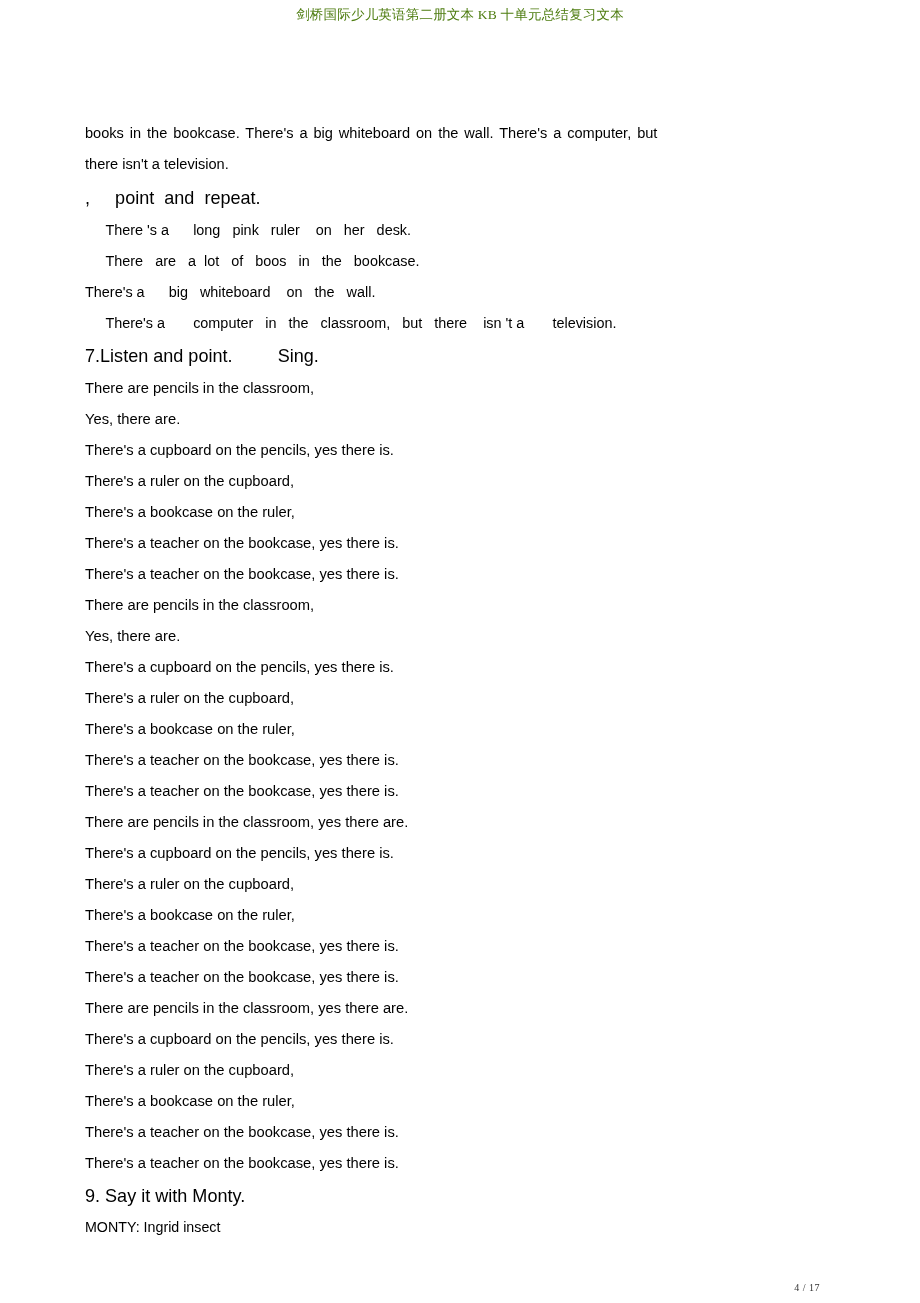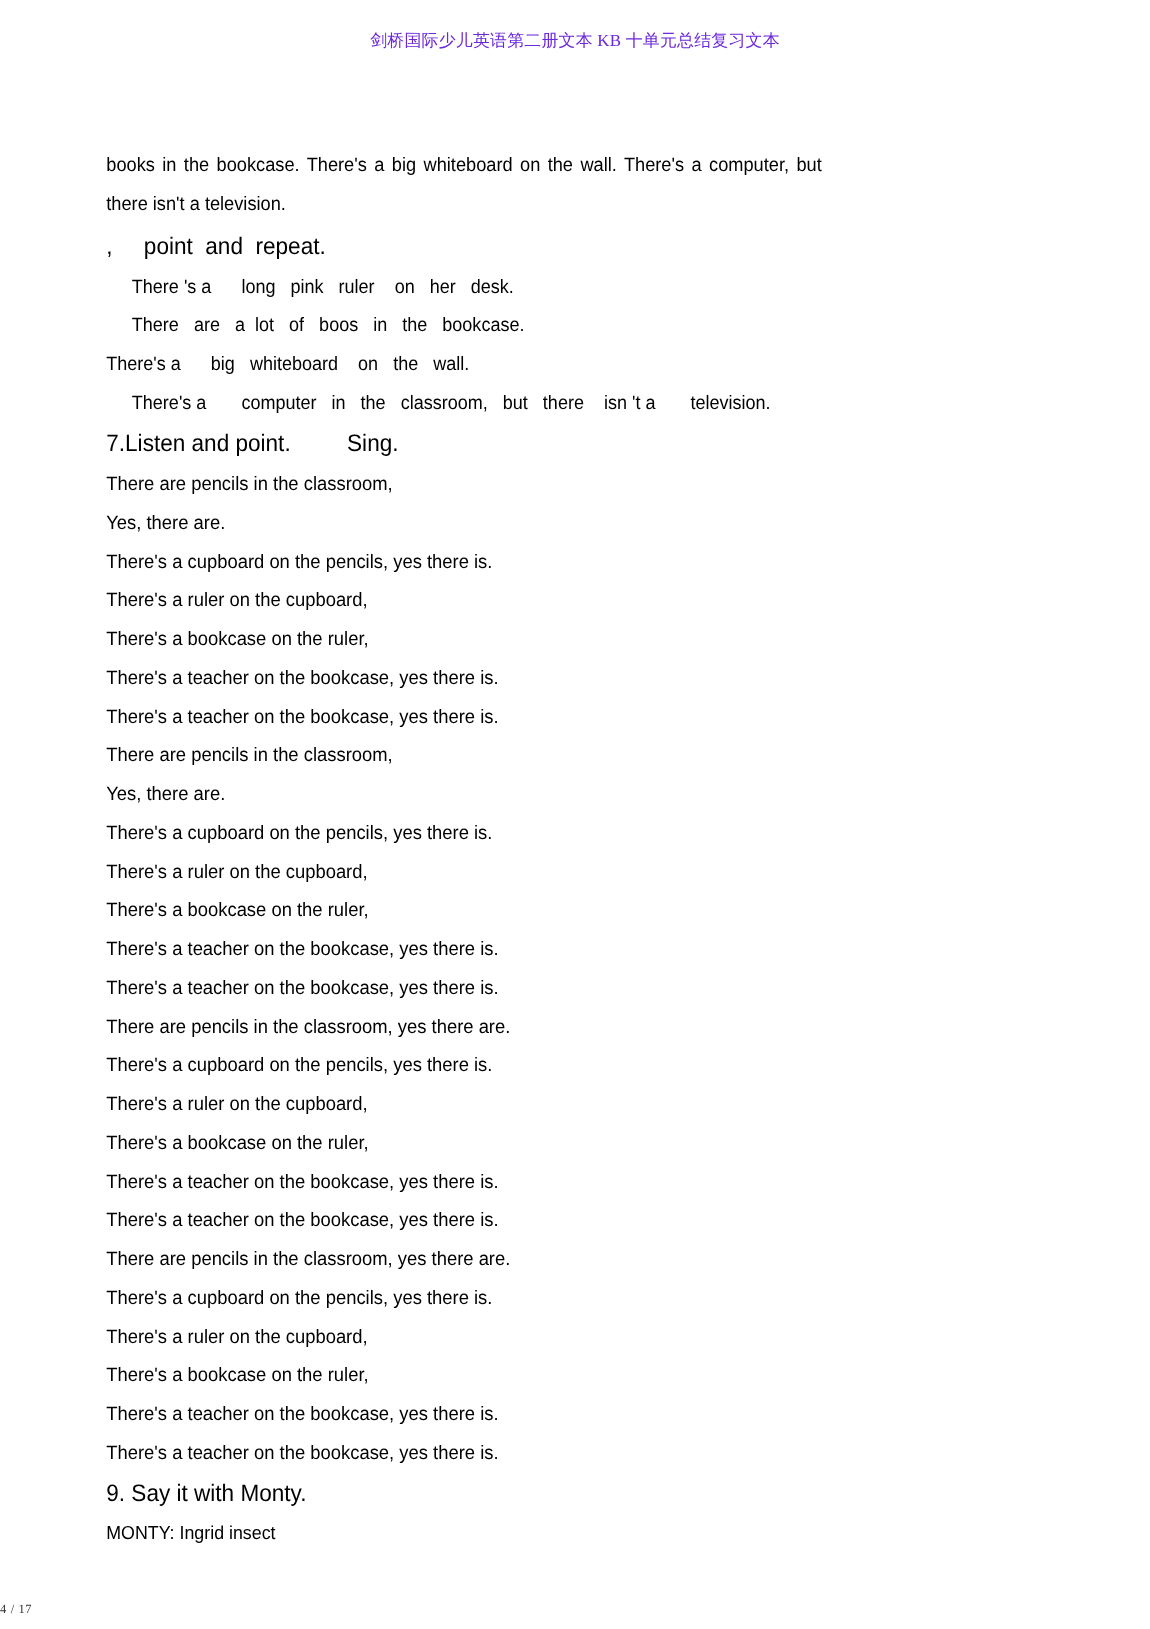--- a/index.html
+++ b/index.html
@@ -12,28 +12,28 @@
     height: 1303px;
     position: relative;
     font-family: "Liberation Sans", sans-serif;
     color: #000000;
     overflow: hidden;
   }
 
   
   .page-header {
     position: absolute;
-    top: 24px;
+    top: 6px;
     left: 0;
     width: 920px;
     text-align: center;
     font-family: "Liberation Serif", serif;
     font-size: 13.5px;
     line-height: 18px;
-    color: #6d28d9;
+    color: #4d7c0f;
     letter-spacing: 0.2px;
     white-space: nowrap;
   }
 
   
   .doc-body {
     position: absolute;
     top: 88px;
     left: 85px;
     width: 750px;
@@ -95,21 +95,21 @@
     transform: scaleX(0.95);
     transform-origin: left center;
   }
 
   
   .page-footer {
     position: absolute;
     bottom: 10px;
     left: 0;
     width: 820px;
-    text-align: left;
+    text-align: right;
     font-family: "Liberation Serif", serif;
     font-size: 10px;
     color: #333;
     letter-spacing: 0.5px;
   }
 </style>
 </head>
 <body>
 
 <div class="page-header">剑桥国际少儿英语第二册文本 KB 十单元总结复习文本</div>

